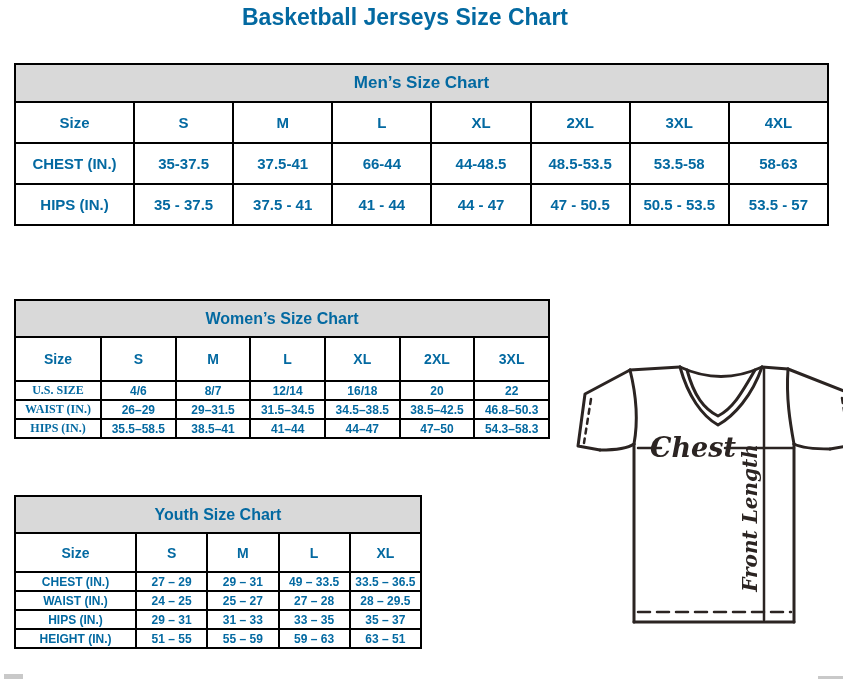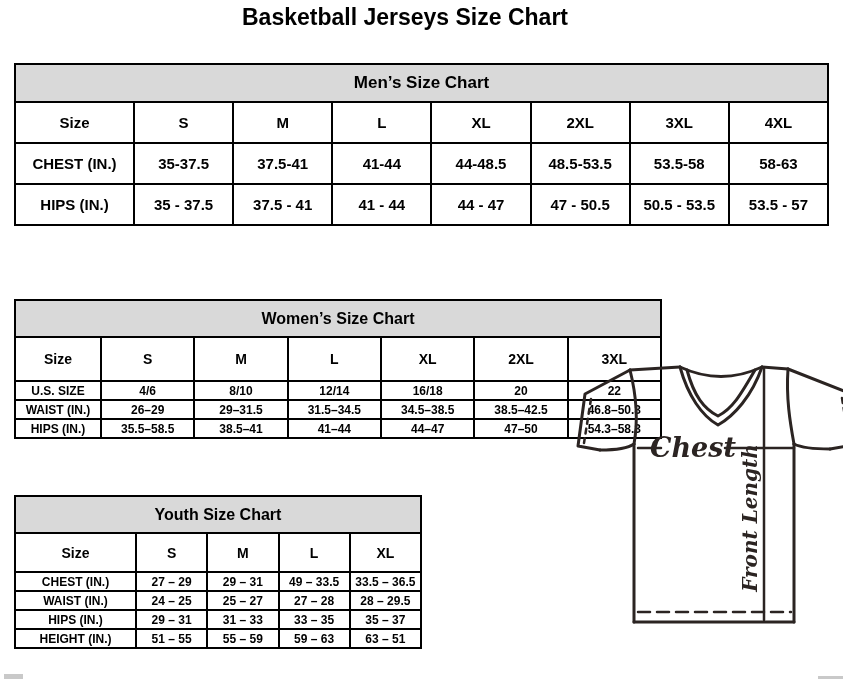--- a/index.html
+++ b/index.html
@@ -1,18 +1,18 @@
 <!DOCTYPE html>
 <html><head>
 <meta charset="utf-8">
 <style>
   html,body{margin:0;padding:0;background:#fff;}
   .page{
     position:relative;width:843px;height:679px;background:#ffffff;overflow:hidden;
-    font-family:"Liberation Sans",sans-serif;color:#000000;
+    font-family:"Liberation Sans",sans-serif;color:#0369a1;
   }
   .page-title{
     position:absolute;left:0;top:4px;width:810px;text-align:center;
     font-size:23px;font-weight:bold;letter-spacing:0px;
   }
   table.sizes{
     position:absolute;border-collapse:collapse;table-layout:fixed;
     font-weight:bold;text-align:center;background:#fff;border-radius:27px;
   }
   table.sizes td{
@@ -20,25 +20,25 @@
     overflow:hidden;white-space:nowrap;
   }
   td.title-cell{background:#d9d9d9;}
   
   .mens{left:14px;top:63px;width:815px;}
   .mens td.title-cell{height:36px;font-size:17px;}
   .mens tr.cols td{height:39px;font-size:15px;}
   .mens tr.data td{height:39px;font-size:15px;}
   .mens td.rl{font-size:13px;}
   
-  .womens{left:14px;top:299px;width:648px;padding-left:16px;}
+  .womens{left:14px;top:299px;width:536px;padding-left:16px;}
   .womens td.title-cell{height:35px;font-size:16px;}
   .womens tr.cols td{height:42px;font-size:14px;}
   .womens tr.data td{height:17px;font-size:12px;}
-  .womens td.rl{font-size:11px;}
+  .womens td.rl{font-size:11px;font-family:Liberation Serif, serif;}
   
   .youth{left:14px;top:495px;width:408px;}
   .youth td.title-cell{height:35px;font-size:16px;}
   .youth tr.cols td{height:37px;font-size:14px;}
   .youth tr.data td{height:17px;font-size:12px;}
   .youth td.rl{font-size:11px;}
   
   .jersey-wrap{position:absolute;left:572px;top:358px;width:292px;height:272px;}
   .frag{position:absolute;background:#c9c9c9;}
   .frag-bl{left:4px;top:674px;width:19px;height:5px;}
@@ -73,21 +73,21 @@
       <td>L</td>
       <td>XL</td>
       <td>2XL</td>
       <td>3XL</td>
       <td>4XL</td>
     </tr>
     <tr class="data">
       <td class="rl">CHEST (IN.)</td>
       <td>35-37.5</td>
       <td>37.5-41</td>
-      <td>41-44</td>
+      <td>66-44</td>
       <td>44-48.5</td>
       <td>48.5-53.5</td>
       <td>53.5-58</td>
       <td>58-63</td>
     </tr>
     <tr class="data">
       <td class="rl">HIPS (IN.)</td>
       <td>35 - 37.5</td>
       <td>37.5 - 41</td>
       <td>41 - 44</td>
@@ -118,21 +118,21 @@
       <td>S</td>
       <td>M</td>
       <td>L</td>
       <td>XL</td>
       <td>2XL</td>
       <td>3XL</td>
     </tr>
     <tr class="data">
       <td class="rl">U.S. SIZE</td>
       <td>4/6</td>
-      <td>8/10</td>
+      <td>8/7</td>
       <td>12/14</td>
       <td>16/18</td>
       <td>20</td>
       <td>22</td>
     </tr>
     <tr class="data">
       <td class="rl">WAIST (IN.)</td>
       <td>26–29</td>
       <td>29–31.5</td>
       <td>31.5–34.5</td>

